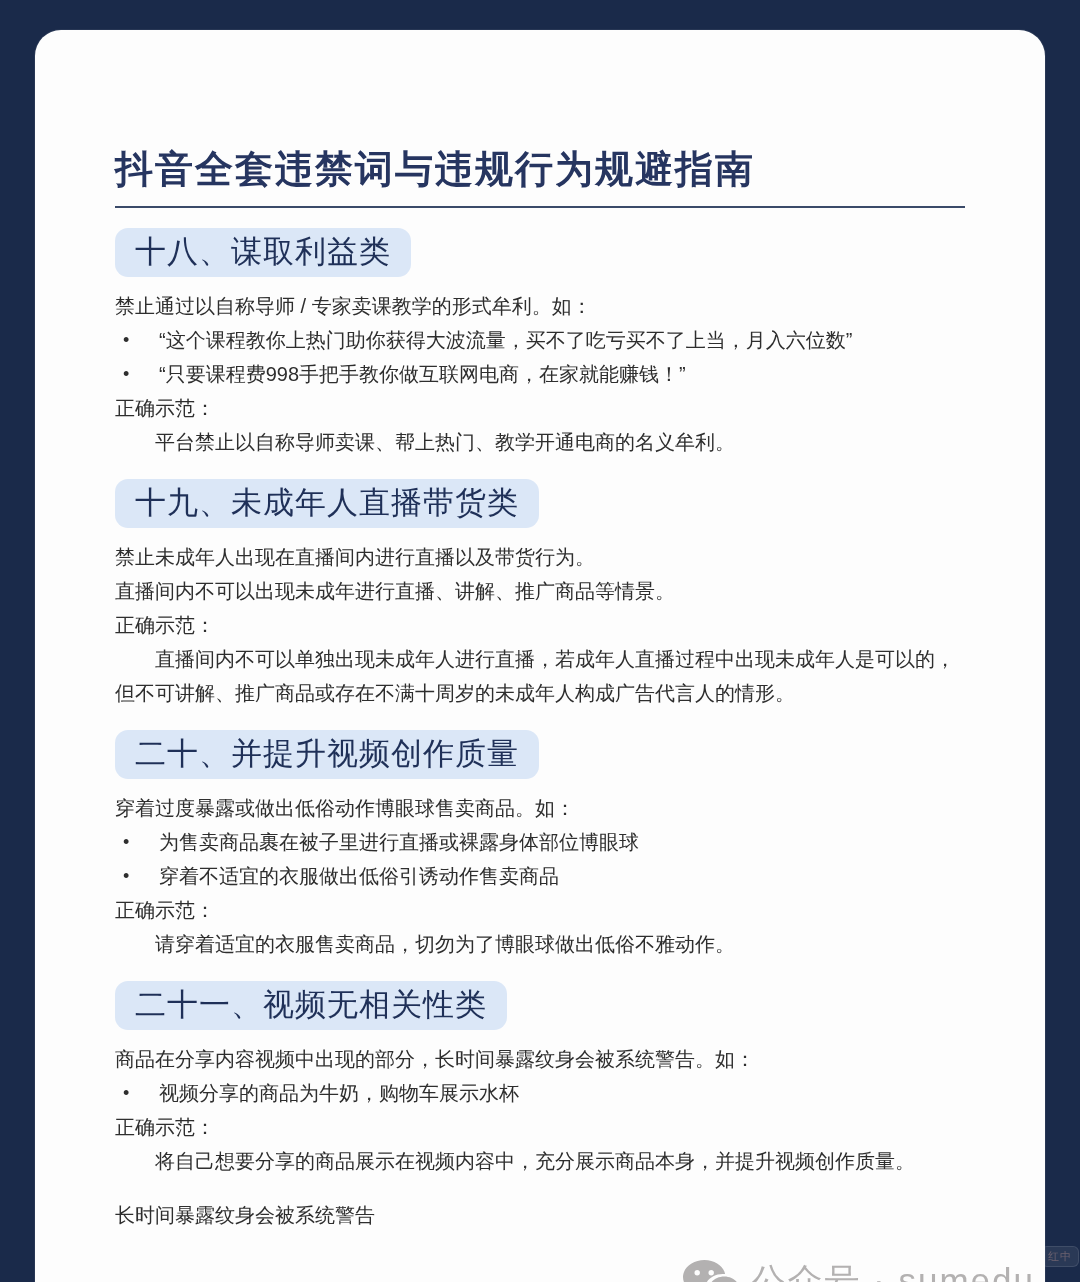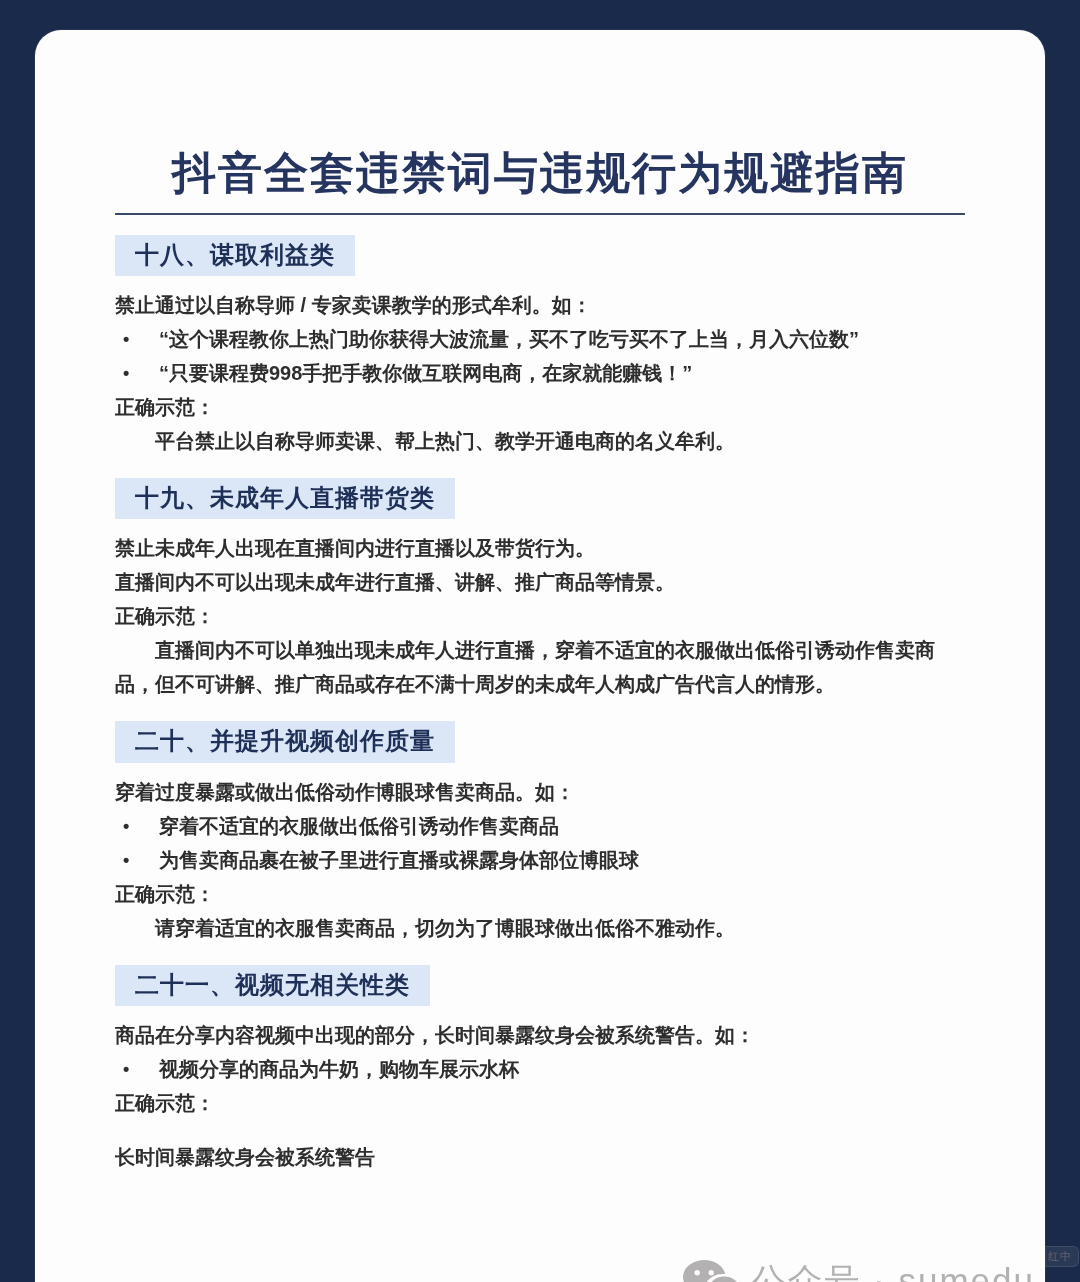--- a/index.html
+++ b/index.html
@@ -21,57 +21,55 @@
     width: 1010px;
     height: 1300px;
     background: #fdfdfd;
     border-radius: 26px;
     box-shadow: 0 0 0 1px rgba(255,255,255,0.06);
   }
   .card-inner {
     padding: 118px 80px 0 80px;
   }
   .page-title {
-    text-align: center;
     color: #263560;
-    font-size: 44px;
+    font-size: 38px;
     font-weight: 800;
     letter-spacing: 2px;
     line-height: 1.15;
     margin: 0;
   }
   .title-divider {
     height: 2px;
     background: #3b4a69;
     margin-top: 14px;
     border: none;
   }
   .section {
     margin-top: 20px;
   }
   .section-badge {
     display: inline-block;
     background: #dbe7f7;
     color: #1f3058;
-    font-size: 24px;
-    font-weight: 700;
+    font-size: 31px;
+    font-weight: 400;
     letter-spacing: 1px;
     padding: 7px 20px 8px 20px;
-    border-radius: 0;
+    border-radius: 13px;
     line-height: 1.1;
   }
   .section-body {
     margin-top: 12px;
   }
   .line {
     font-size: 20px;
     color: #2e2e2e;
     line-height: 34px;
     margin: 0;
-    font-weight: bold;
   }
   .line.para {}
   .line.indent {
     text-indent: 2em;
   }
   .line.bullet {
     padding-left: 44px;
     position: relative;
   }
   .line.bullet::before {
@@ -135,41 +133,42 @@
         <p class="line indent">平台禁止以自称导师卖课、帮上热门、教学开通电商的名义牟利。</p>
       </div>
     </div>
 
     <div class="section">
       <span class="section-badge">十九、未成年人直播带货类</span>
       <div class="section-body">
         <p class="line para">禁止未成年人出现在直播间内进行直播以及带货行为。</p>
         <p class="line para">直播间内不可以出现未成年进行直播、讲解、推广商品等情景。</p>
         <p class="line para">正确示范：</p>
-        <p class="line indent">直播间内不可以单独出现未成年人进行直播，穿着不适宜的衣服做出低俗引诱动作售卖商品，但不可讲解、推广商品或存在不满十周岁的未成年人构成广告代言人的情形。</p>
+        <p class="line indent">直播间内不可以单独出现未成年人进行直播，若成年人直播过程中出现未成年人是可以的，但不可讲解、推广商品或存在不满十周岁的未成年人构成广告代言人的情形。</p>
       </div>
     </div>
 
     <div class="section">
       <span class="section-badge">二十、并提升视频创作质量</span>
       <div class="section-body">
         <p class="line para">穿着过度暴露或做出低俗动作博眼球售卖商品。如：</p>
+        <p class="line bullet">为售卖商品裹在被子里进行直播或裸露身体部位博眼球</p>
         <p class="line bullet">穿着不适宜的衣服做出低俗引诱动作售卖商品</p>
-        <p class="line bullet">为售卖商品裹在被子里进行直播或裸露身体部位博眼球</p>
         <p class="line para">正确示范：</p>
         <p class="line indent">请穿着适宜的衣服售卖商品，切勿为了博眼球做出低俗不雅动作。</p>
       </div>
     </div>
 
     <div class="section">
       <span class="section-badge">二十一、视频无相关性类</span>
       <div class="section-body">
         <p class="line para">商品在分享内容视频中出现的部分，长时间暴露纹身会被系统警告。如：</p>
         <p class="line bullet">视频分享的商品为牛奶，购物车展示水杯</p>
         <p class="line para">正确示范：</p>
+        <p class="line indent">将自己想要分享的商品展示在视频内容中，充分展示商品本身，并提升视频创作质量。</p>
       </div>
     </div>
 
     <div class="section">
       <div class="section-body">
         <p class="line para">长时间暴露纹身会被系统警告</p>
       </div>
     </div>
 
   </div>

